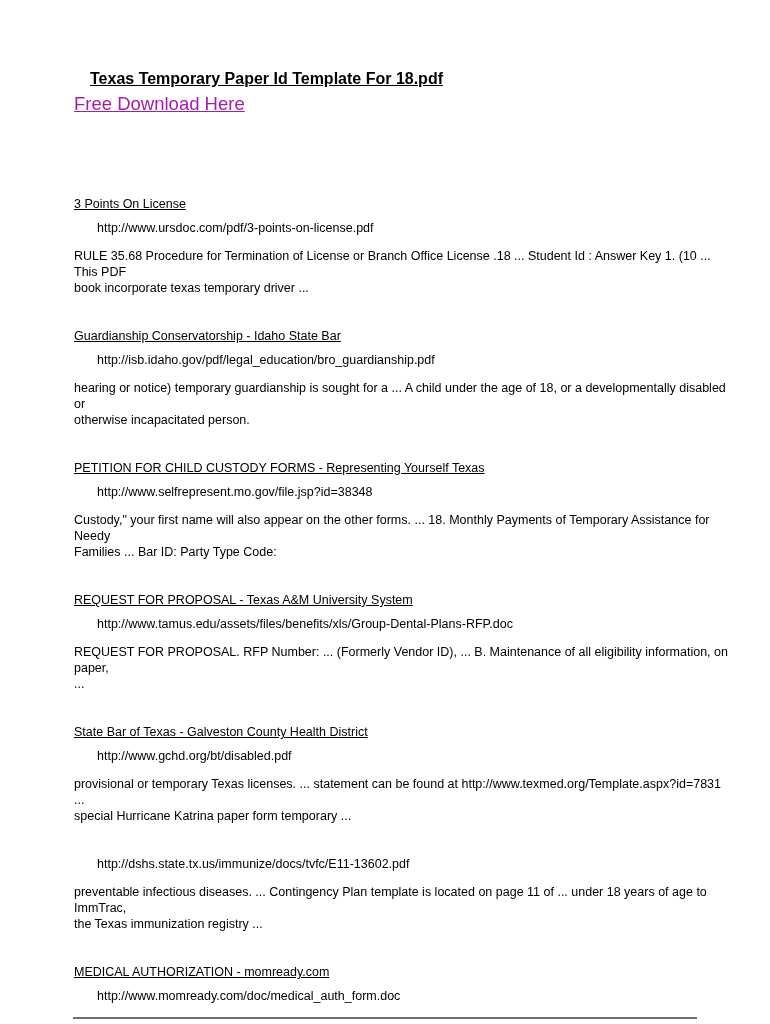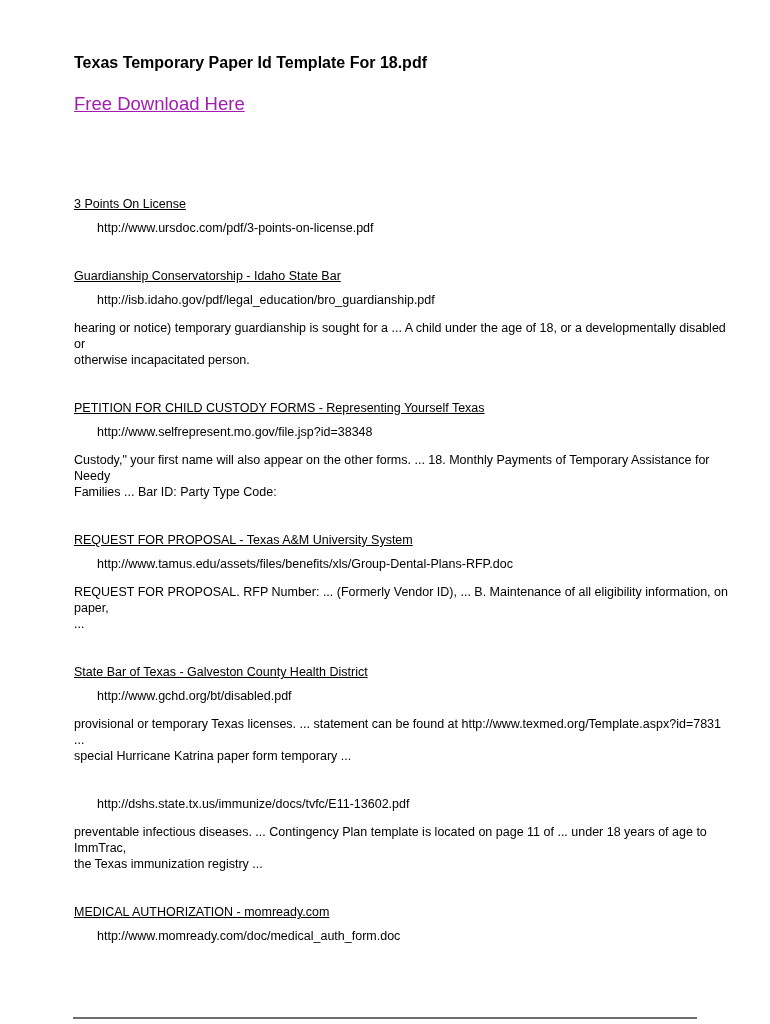--- a/index.html
+++ b/index.html
@@ -14,25 +14,26 @@
     position: relative;
     width: 770px;
     height: 1024px;
     background: #ffffff;
     overflow: hidden;
   }
   .doc-title {
     position: absolute;
     left: 74px;
     top: 53px;
-    margin: 0;
+    margin: 16px;
     font-size: 16px;
     line-height: 19px;
     font-weight: bold;
     white-space: nowrap;
+    text-decoration: underline;
   }
   .download-link {
     position: absolute;
     left: 74px;
     top: 93px;
     font-size: 18.5px;
     line-height: 22px;
     color: #a21caf;
     text-decoration: underline;
     white-space: nowrap;
@@ -69,20 +70,22 @@
 
   <h1 class="doc-title">Texas Temporary Paper Id Template For 18.pdf</h1>
 
   <a class="download-link">Free Download Here</a>
 
   <div class="entries">
 
     <div class="entry">
       <p class="entry-title">3 Points On License</p>
       <p class="entry-url">http://www.ursdoc.com/pdf/3-points-on-license.pdf</p>
+      <p class="entry-snippet">RULE 35.68 Procedure for Termination of License or Branch Office License .18 ... Student Id : Answer Key 1. (10 ... This PDF
+book incorporate texas temporary driver ...</p>
     </div>
 
     <div class="entry">
       <p class="entry-title">Guardianship Conservatorship - Idaho State Bar</p>
       <p class="entry-url">http://isb.idaho.gov/pdf/legal_education/bro_guardianship.pdf</p>
       <p class="entry-snippet">hearing or notice) temporary guardianship is sought for a ... A child under the age of 18, or a developmentally disabled or
 otherwise incapacitated person.</p>
     </div>
 
     <div class="entry">

